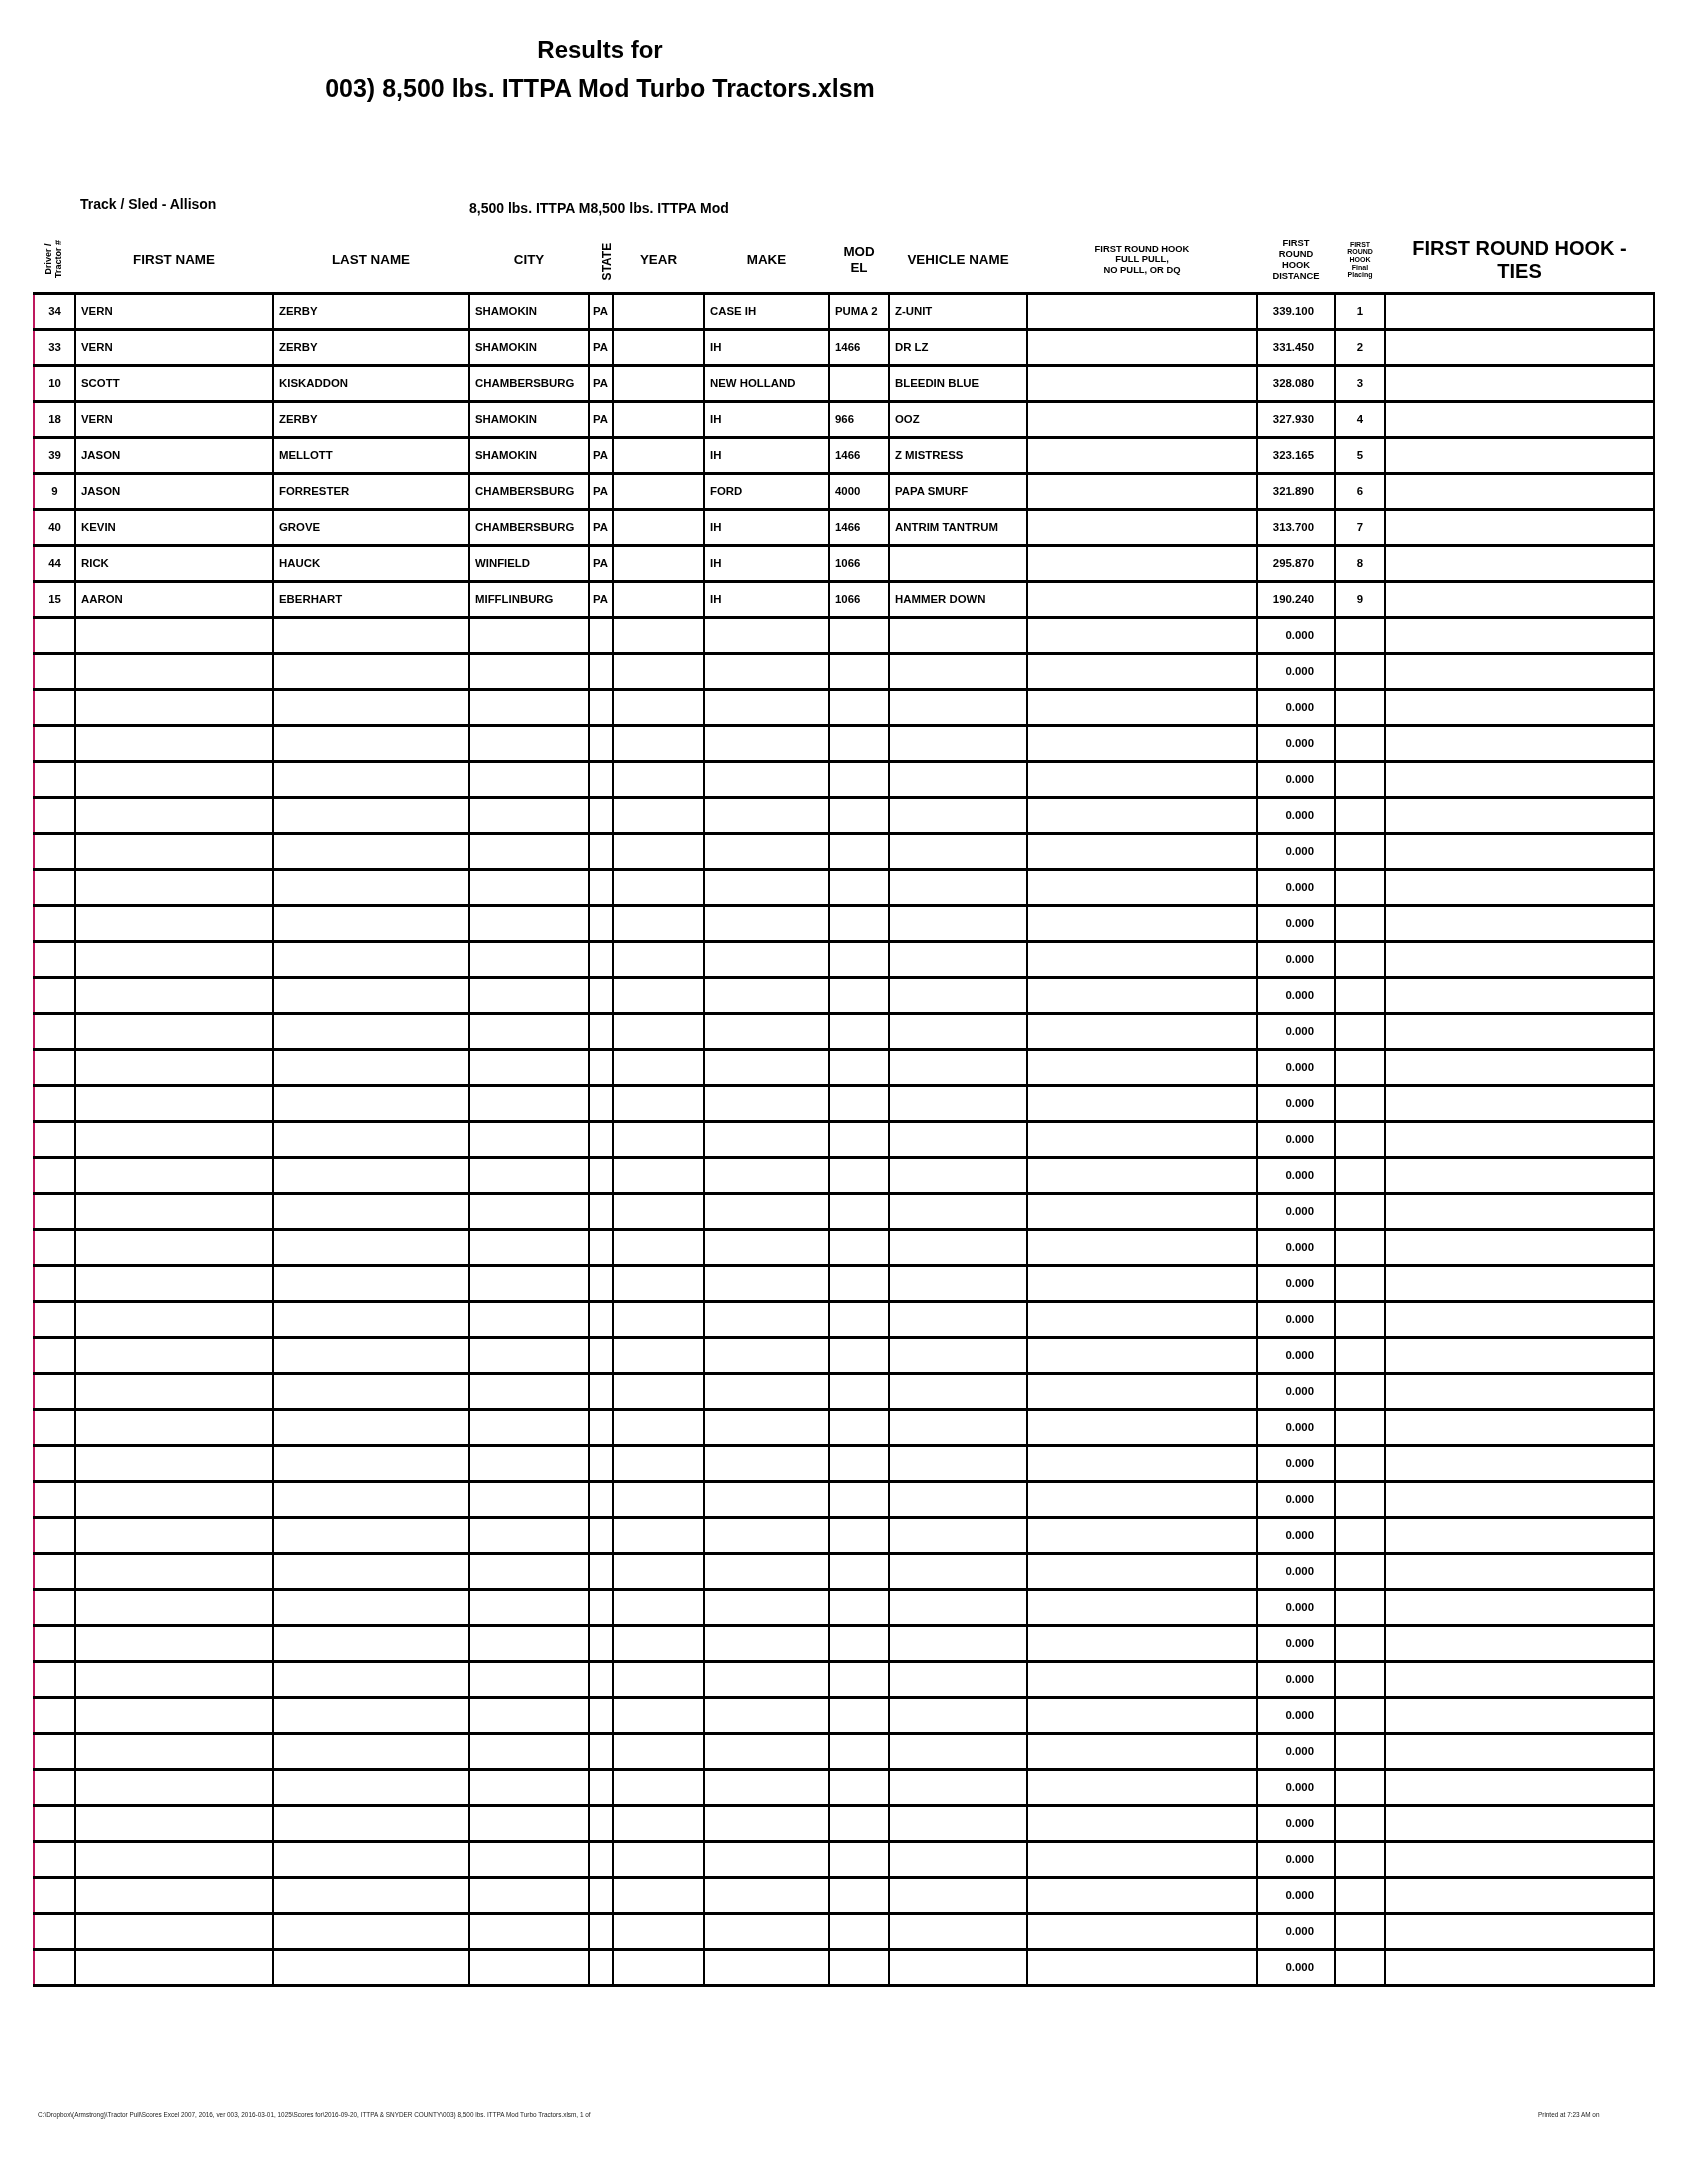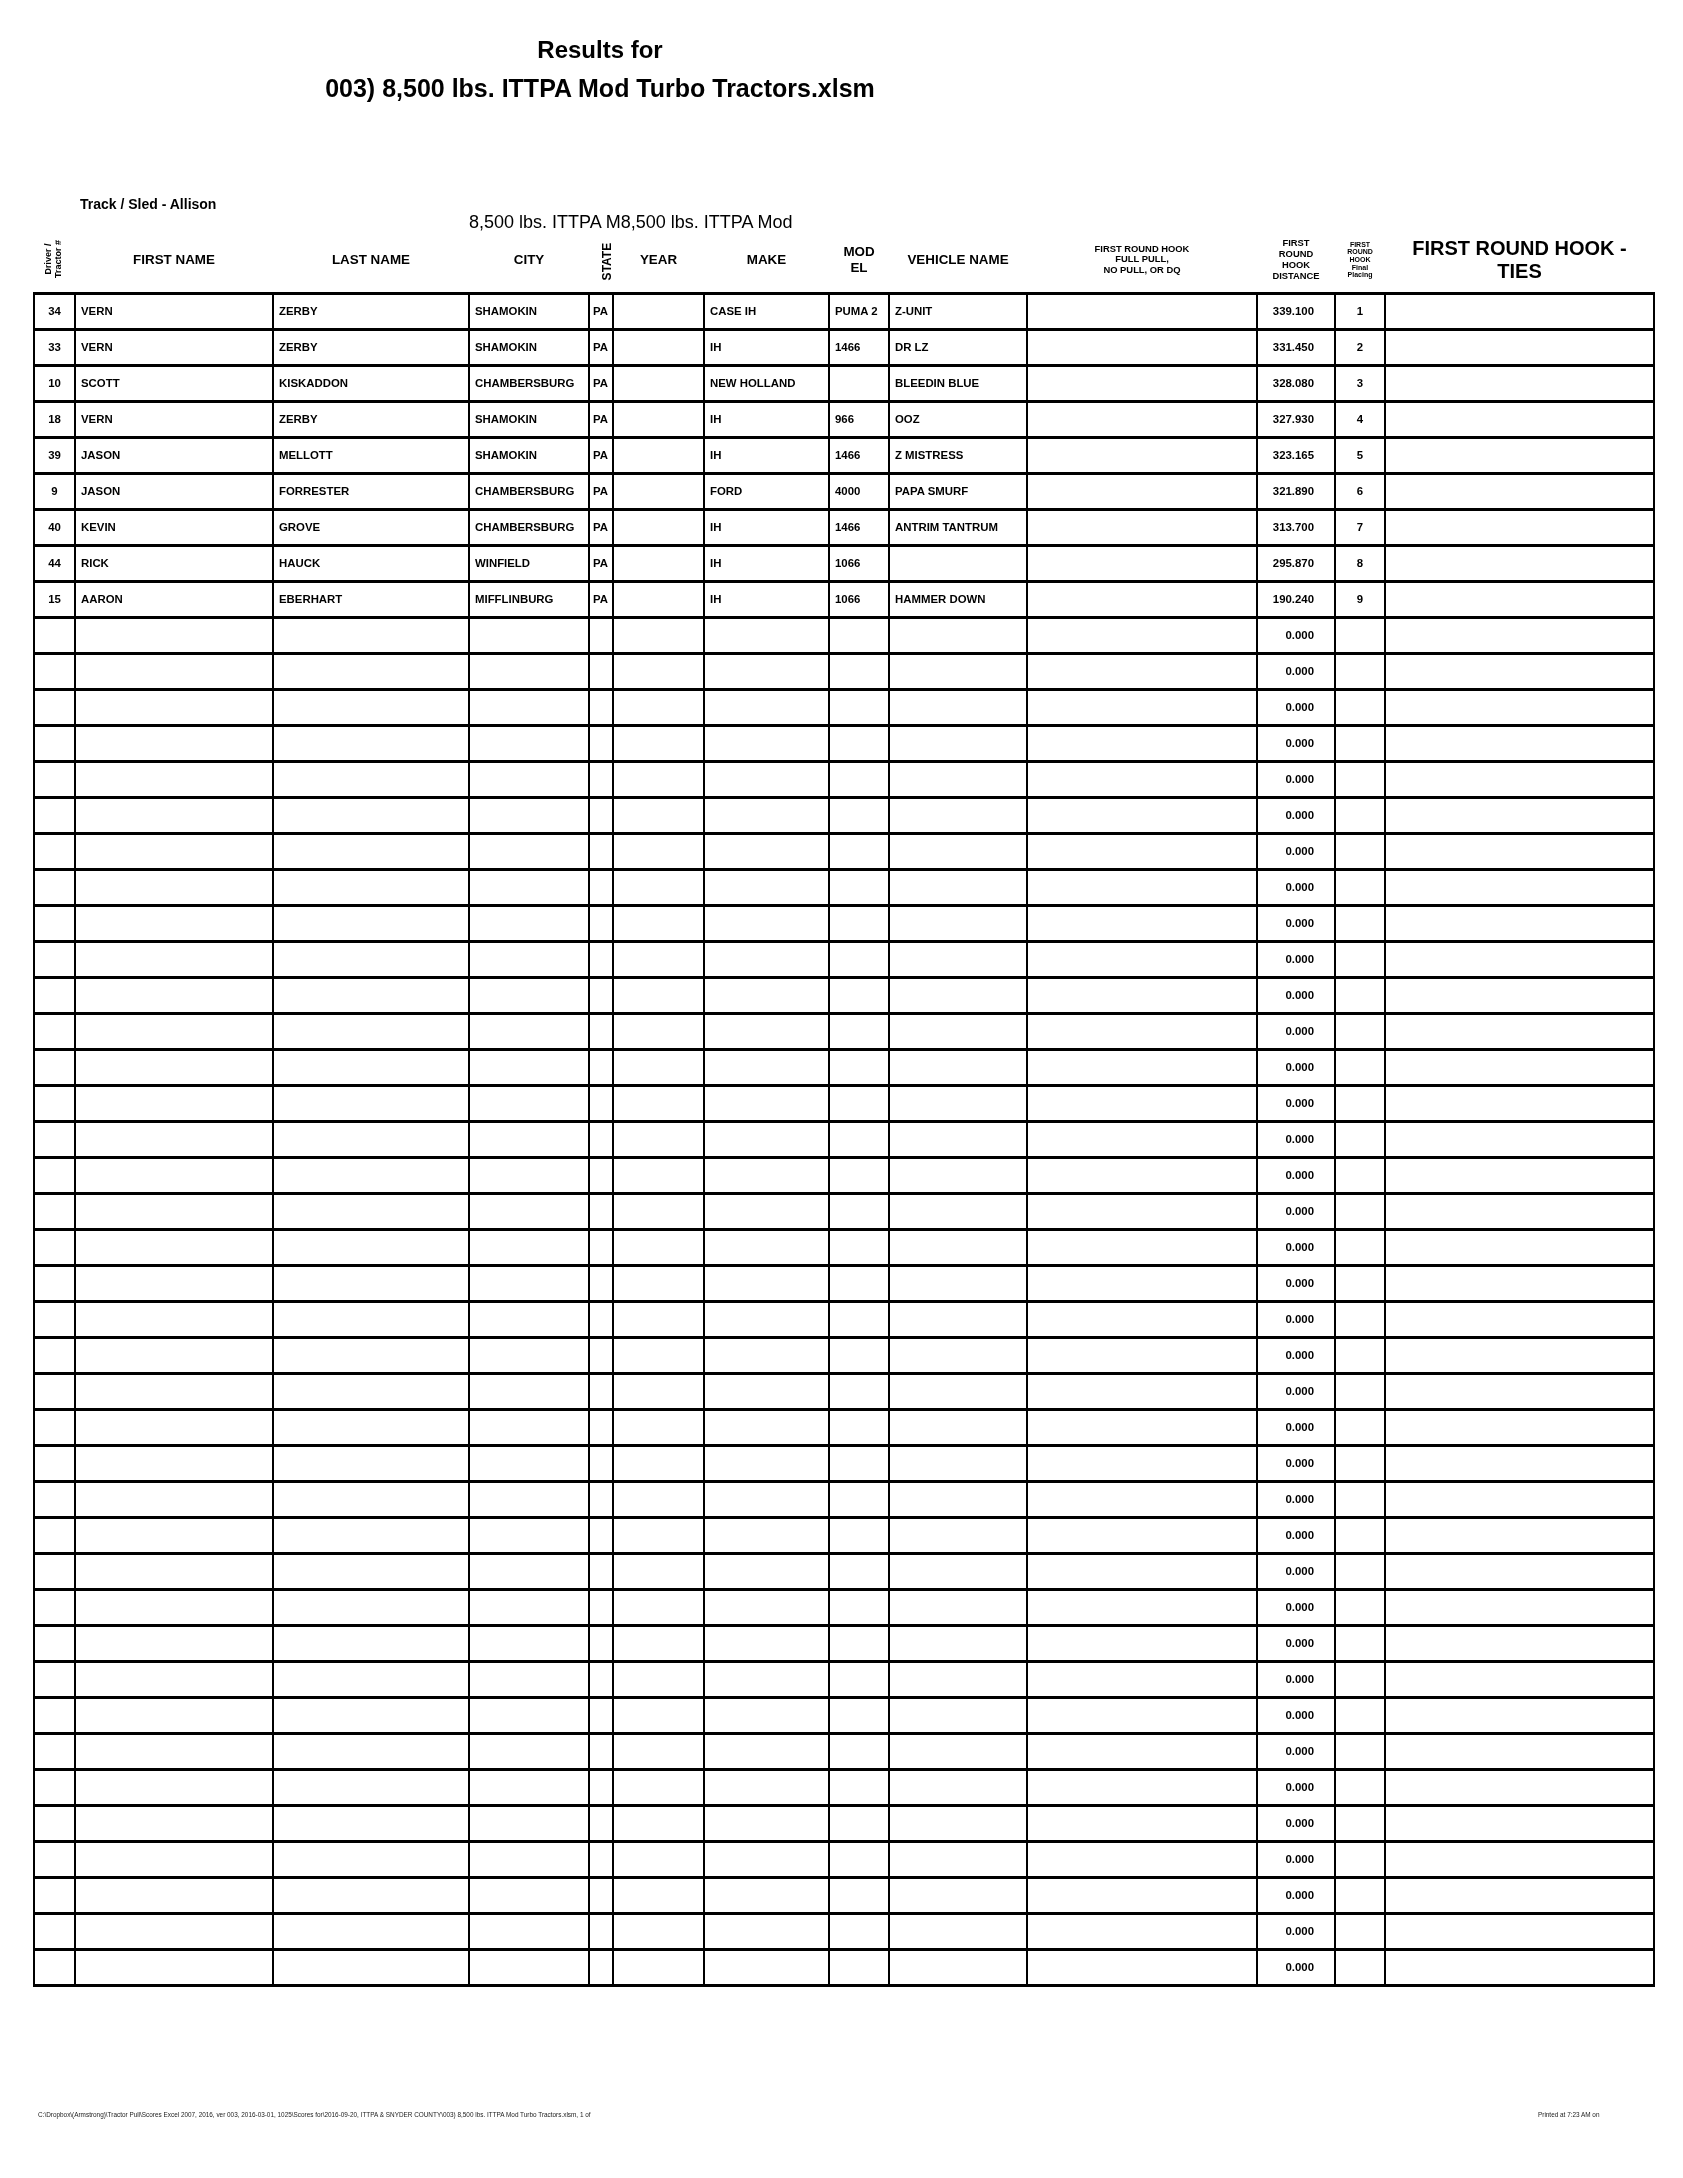--- a/index.html
+++ b/index.html
@@ -35,22 +35,22 @@
     margin: 10px 0 0 0;
   }
 
   
   .subheader { position: absolute; top: 196px; left: 0; width: 100%; height: 22px; }
   .track-sled {
     position: absolute; left: 80px; top: 0;
     font-size: 14px; font-weight: bold; white-space: nowrap; text-align: center;
   }
   .class-labels {
-    position: absolute; left: 469px; top: 16px;
-    font-size: 18px; font-weight: normal; white-space: nowrap;
+    position: absolute; left: 469px; top: 4px;
+    font-size: 14px; font-weight: bold; white-space: nowrap;
   }
 
   
   table.results {
     position: absolute;
     left: 33px; top: 228px;
     width: 1619px;
     border-collapse: collapse;
     table-layout: fixed;
   }
@@ -97,21 +97,21 @@
   tbody td {
     border-right: 2px solid #000;
     border-bottom: 3px solid #000;
     font-size: 11.4px;
     font-weight: bold;
     padding: 0 3px;
     overflow: hidden;
     white-space: nowrap;
     vertical-align: middle;
   }
-  tbody td:first-child { border-left: 2px solid #000000; }
+  tbody td:first-child { border-left: 2px solid #be185d; }
   td.c-num      { text-align: center; padding: 0; }
   td.c-first,
   td.c-last,
   td.c-city,
   td.c-make,
   td.c-model,
   td.c-vehicle  { text-align: left; padding-left: 5px; }
   td.c-state    { text-align: left; padding-left: 3px; }
   td.c-distance { text-align: right; padding-right: 20px; }
   td.c-placing  { text-align: center; }

